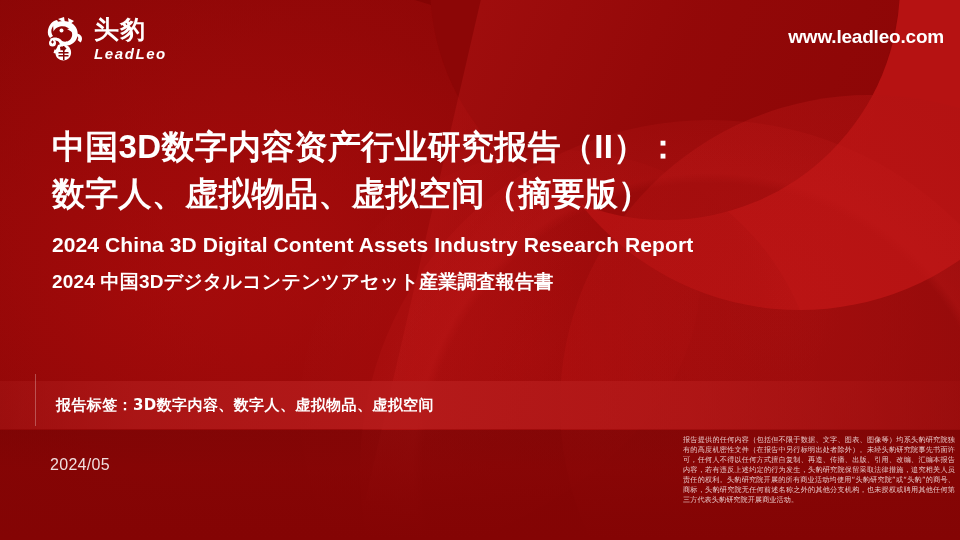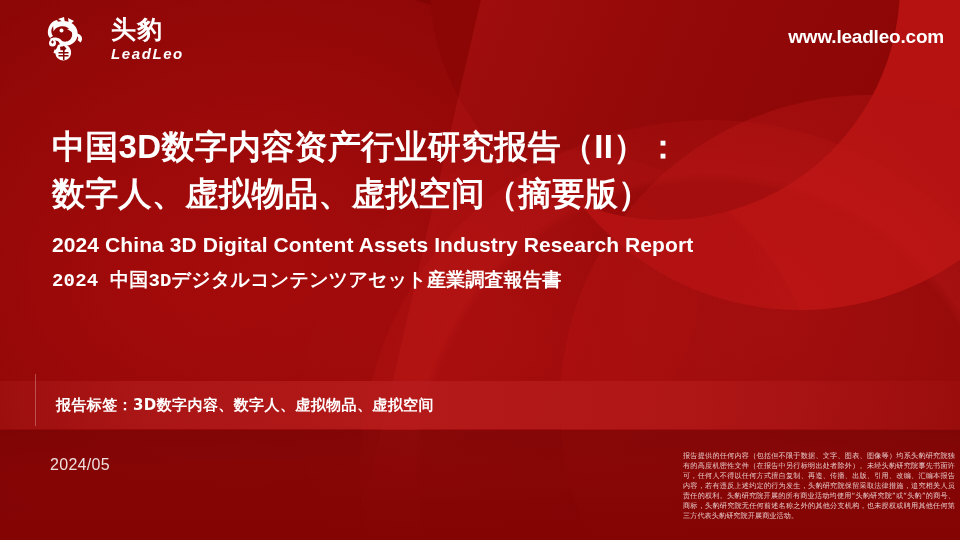--- a/index.html
+++ b/index.html
@@ -81,21 +81,21 @@
     position: absolute;
     left: 0; top: 0;
     width: 960px; height: 80px;
     z-index: 5;
   }
   .logo-wrap {
     position: absolute;
     left: 38px; top: 14px;
     display: flex;
     align-items: center;
-    gap: 23px;
+    gap: 6px;
   }
   .logo-mark { width: 50px; height: 50px; display: block; }
   .logo-text { display: flex; flex-direction: column; line-height: 1; }
   .logo-cn {
     color: #ffffff;
     font-size: 25px;
     font-weight: 700;
     letter-spacing: 1px;
     font-family: "DejaVu Sans", "Liberation Sans", sans-serif;
   }
@@ -149,21 +149,21 @@
     margin-top: 16px;
     letter-spacing: 0.1px;
   }
   .t-jp {
     color: #ffffff;
     font-size: 19px;
     font-weight: 700;
     line-height: 1.0;
     margin-top: 17px;
     letter-spacing: 0.2px;
-    font-family: Liberation Mono, monospace;
+    font-family: Liberation Sans, sans-serif;
   }
 
   
   .tag-band {
     position: absolute;
     left: 0; top: 381px;
     width: 960px; height: 48px;
     background: linear-gradient(90deg, rgba(168,24,24,0.42) 0%, rgba(176,26,26,0.72) 14%, rgba(183,28,28,0.85) 42%, rgba(178,24,24,0.78) 72%, rgba(160,16,16,0.45) 100%);
     z-index: 4;
   }
@@ -193,21 +193,21 @@
     color: #f0dede;
     font-size: 16px;
     font-weight: 400;
     letter-spacing: 0.3px;
     z-index: 7;
   }
 
   
   .disclaimer {
     position: absolute;
-    left: 683px; top: 451px;
+    left: 683px; top: 435px;
     width: 272px;
     color: #e8c9c9;
     font-size: 7.1px;
     line-height: 1.42;
     text-align: justify;
     letter-spacing: 0.1px;
     z-index: 7;
     font-family: "DejaVu Sans", "Liberation Sans", sans-serif;
   }
 </style>

